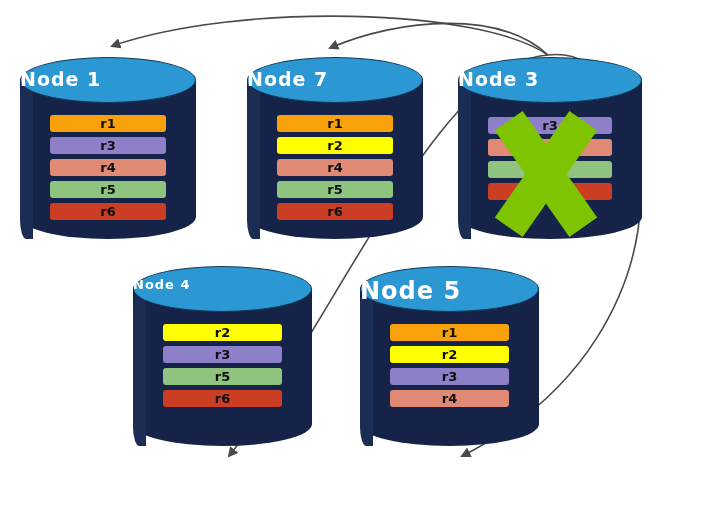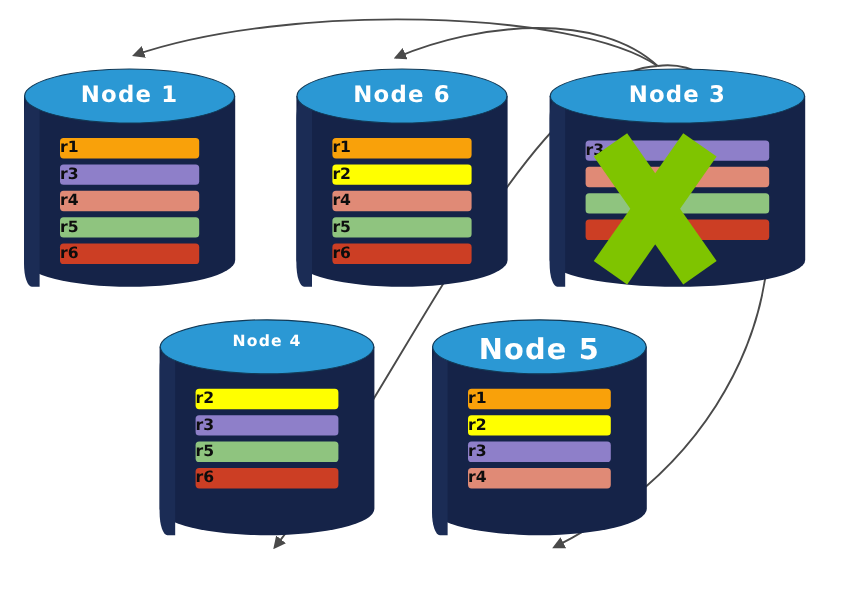--- a/index.html
+++ b/index.html
@@ -3,24 +3,24 @@
 <meta charset="utf-8">
 <style>
   html,body{margin:0;padding:0;background:#ffffff;}
   body{font-family:"DejaVu Sans", sans-serif;}
   #canvas{position:relative;width:708px;height:508px;background:#ffffff;overflow:hidden;}
   #edges{position:absolute;left:0;top:0;width:708px;height:508px;pointer-events:none;}
   .node{position:absolute;}
   .cyl-body{position:absolute;left:0;right:0;background:#152348;border-radius:0 0 50% 50%/0 0 14% 14%;}
   .cyl-shade{position:absolute;top:0;bottom:0;left:0;width:13px;background:#1b2c55;border-radius:50% 0 0 50%/12% 0 0 12%;}
   .cyl-top{position:absolute;left:0;right:0;top:0;background:#2b98d4;border-radius:50%/50%;border:1px solid #123a57;box-sizing:border-box;}
-  .node-label{position:absolute;left:0;right:0;text-align:center;color:#ffffff;font-weight:bold;letter-spacing:1px;font-family:"DejaVu Sans", sans-serif;}
+  .node-label{position:absolute;left:0;right:0;color:#ffffff;font-weight:bold;letter-spacing:1px;font-family:"DejaVu Sans", sans-serif;}
   .rows{position:absolute;left:0;right:0;}
   .row{position:relative;height:17px;margin-bottom:5px;border-radius:3px;}
-  .row-label{position:absolute;left:0;right:0;top:0;bottom:0;text-align:left;line-height:17px;color:#0d0d0d;font-size:13px;font-weight:bold;font-family:"DejaVu Sans", sans-serif;}
+  .row-label{position:absolute;left:0;right:0;top:0;bottom:0;text-align:center;line-height:17px;color:#0d0d0d;font-size:13px;font-weight:bold;font-family:"DejaVu Sans", sans-serif;}
   .xmark{position:absolute;pointer-events:none;}
   .xbar{position:absolute;left:50%;top:50%;width:130px;height:34px;margin-left:-65px;margin-top:-17px;background:#7fc400;}
   .xbar.a{transform:rotate(55deg);}
   .xbar.b{transform:rotate(-55deg);}
 </style>
 </head>
 <body>
 
 <div id="canvas">
 
@@ -61,40 +61,40 @@
           <div class="row" style="background: rgb(204, 62, 36);">
             <span class="row-label">r6</span>
           </div>
         </div>
       </div>
       <div class="node" style="left: 247px; top: 57px; width: 176px; height: 182px;">
         <div class="cyl-body" style="top: 23px; height: 159px;">
           <div class="cyl-shade"></div>
         </div>
         <div class="cyl-top" style="height: 46px;"></div>
-        <div class="node-label" style="top: 11px; font-size: 19px;">Node  6</div>
+        <div class="node-label" style="top: 11px; font-size: 19px;">Node  7</div>
         <div class="rows" style="top: 58px; padding-left: 30px; padding-right: 30px;">
           <div class="row" style="background: rgb(249, 161, 10);">
             <span class="row-label">r1</span>
           </div>
           <div class="row" style="background: rgb(255, 255, 0);">
             <span class="row-label">r2</span>
           </div>
           <div class="row" style="background: rgb(224, 138, 118);">
             <span class="row-label">r4</span>
           </div>
           <div class="row" style="background: rgb(143, 196, 127);">
             <span class="row-label">r5</span>
           </div>
           <div class="row" style="background: rgb(204, 62, 36);">
             <span class="row-label">r6</span>
           </div>
         </div>
       </div>
-      <div class="node" style="left: 458px; top: 57px; width: 213px; height: 182px;">
+      <div class="node" style="left: 458px; top: 57px; width: 184px; height: 182px;">
         <div class="cyl-body" style="top: 23px; height: 159px;">
           <div class="cyl-shade"></div>
         </div>
         <div class="cyl-top" style="height: 46px;"></div>
         <div class="node-label" style="top: 11px; font-size: 19px;">Node  3</div>
         <div class="rows" style="top: 60px; padding-left: 30px; padding-right: 30px;">
           <div class="row" style="background: rgb(142, 127, 201);">
             <span class="row-label">r3</span>
           </div>
           <div class="row" style="background: rgb(224, 138, 118);">

